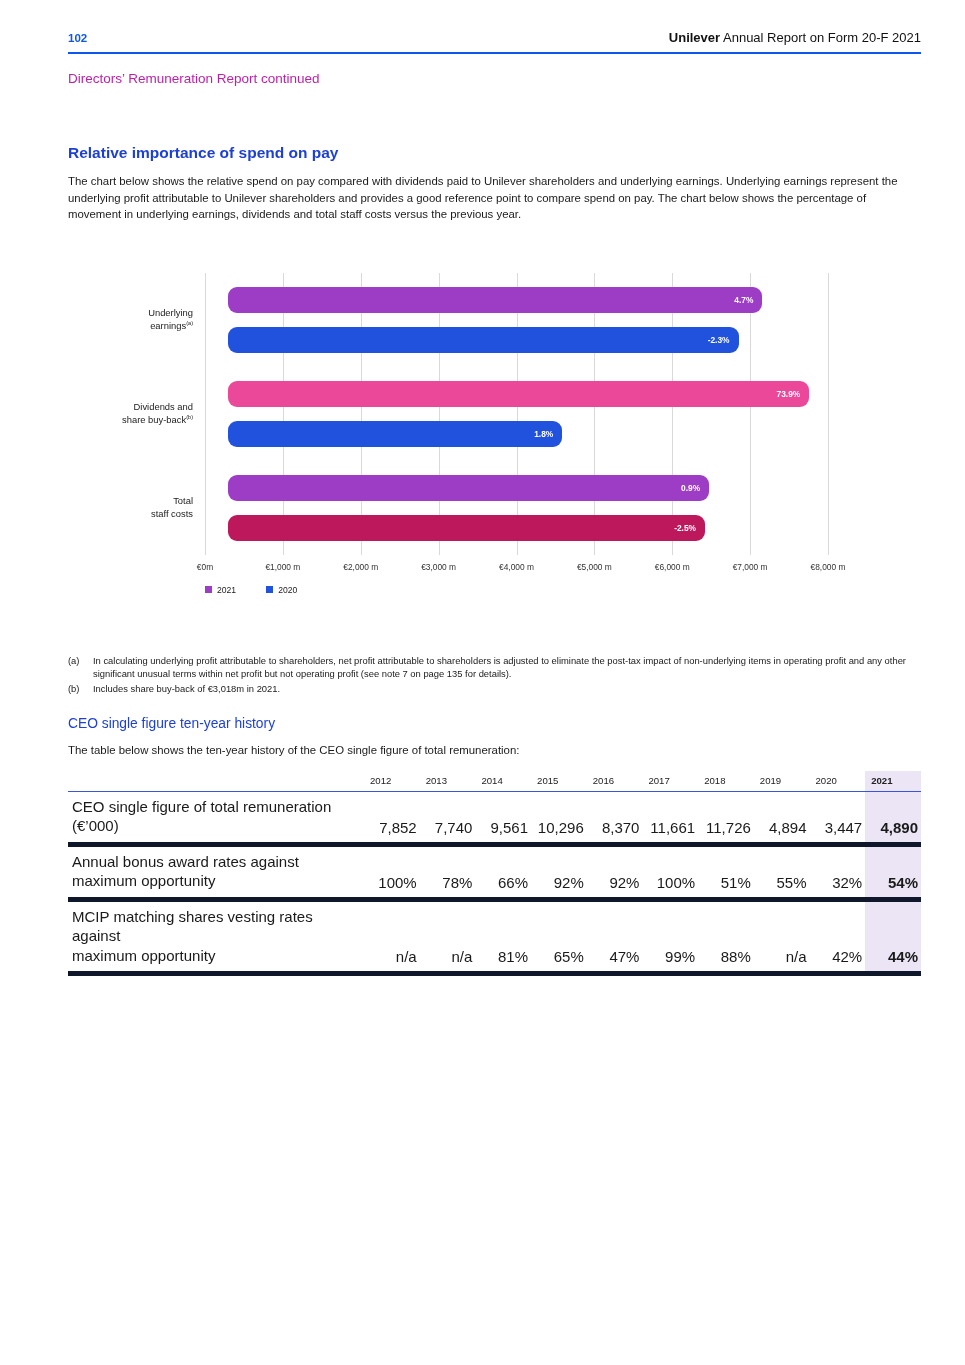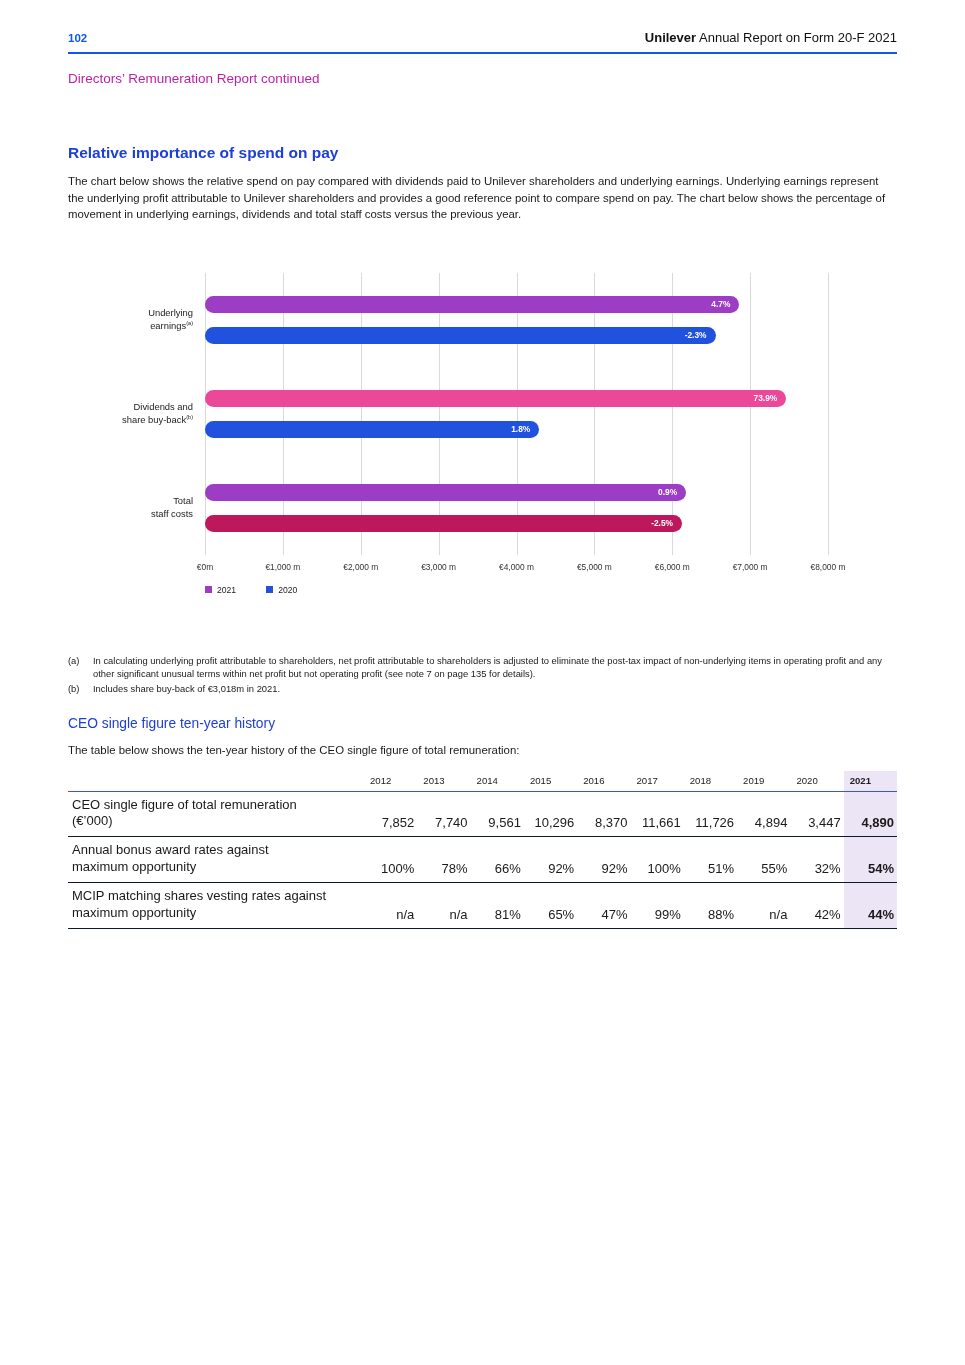--- a/index.html
+++ b/index.html
@@ -7,21 +7,21 @@
     --headblue:#1c3fd8;
     --magenta:#bf1fa8;
     --lavender:#ece5f6;
   }
   *{box-sizing:border-box; margin:0; padding:0;}
   body{background:#f0f0f0; font-family:"Liberation Sans", sans-serif;}
   .page{
     width:965px; height:1365px; background:#ffffff; margin:0 auto;
     position:relative; color:#1a1a1a; overflow:hidden;
   }
-  .inner{padding:30px 68px 0 68px;}
+  .inner{padding:30px 44px 0 68px;}
 
   
   .hdr{display:flex; justify-content:space-between; align-items:baseline;}
   .page-num{color:var(--accent); font-weight:bold; font-size:11.5px;}
   .hdr-title{font-size:13px; color:#111;}
   .hdr-title b{font-weight:bold;}
   .rule{height:2px; background:var(--accent); margin-top:7px;}
   .section-continued{color:var(--magenta); font-size:13.5px; margin-top:17px;}
 
   
@@ -32,21 +32,21 @@
   .chart{margin-top:50px;}
   .chart-grid{display:flex;}
   .cat-col{width:137px; height:282px; display:flex; flex-direction:column; justify-content:space-around; flex:none;}
   .cat-label{text-align:right; padding-right:12px; font-size:9.4px; line-height:1.3; color:#222;}
   .cat-label sup{font-size:0.6em;}
   .plot{position:relative; width:623px; height:282px; flex:none;}
   .gridlines{position:absolute; top:0; bottom:0; left:0; right:0;}
   .gridline{position:absolute; top:0; bottom:0; width:1px; background:#d9d9d9;}
   .groups{position:absolute; top:0; bottom:0; left:0; right:0; display:flex; flex-direction:column; justify-content:space-around;}
   .bar-group{display:flex; flex-direction:column; gap:14px;}
-  .bar{position:relative; height:17px; border-radius:9px; min-width:24px;}
+  .bar{position:relative; height:26px; border-radius:9px; min-width:24px;margin-left:23px;}
   .bar-label{position:absolute; right:9px; top:50%; transform:translateY(-50%);
     color:#ffffff; font-size:8.4px; font-weight:bold; white-space:nowrap;}
   .ticks{position:relative; width:623px; margin-left:137px; height:13px; margin-top:7px;
     font-size:8.4px; color:#333;}
   .tick{position:absolute; transform:translateX(-50%); white-space:nowrap;}
   .legend{margin-left:137px; margin-top:10px; display:flex; gap:30px; align-items:center;
     font-size:8.6px; color:#222;}
   .legend-item{display:inline-flex; align-items:center;}
   .legend-swatch{width:7px; height:7px; display:inline-block; margin-right:5px;}
 
@@ -60,22 +60,22 @@
   h3.sub-heading{color:var(--headblue); font-size:13.8px; font-weight:normal; margin-top:20px;}
   .intro{font-size:11.4px; margin-top:13px;}
   table.ceo{border-collapse:collapse; width:100%; margin-top:15px; table-layout:fixed;}
   table.ceo th, table.ceo td{font-weight:normal;}
   table.ceo thead th{
     font-size:9.6px; text-align:left; padding:4px 3px 5px 6px;
     border-bottom:1px solid #3b55d6; color:#222; vertical-align:bottom;
   }
   table.ceo thead th.label-col{width:296px;}
   table.ceo tbody td{
-    font-size:13px; text-align:right; padding:5px 3px 6px 6px;
-    border-bottom:1px solid #0f172a; vertical-align:bottom;
+    font-size:15px; text-align:right; padding:5px 3px 6px 6px;
+    border-bottom:5px solid #0f172a; vertical-align:bottom;
   }
   table.ceo tbody td.label{text-align:left; line-height:1.3; padding-left:4px;}
   table.ceo .col2021{background:var(--lavender); font-weight:bold;}
 </style>
 </head>
 <body>
 
 <div class="page">
   <div class="inner">
 

